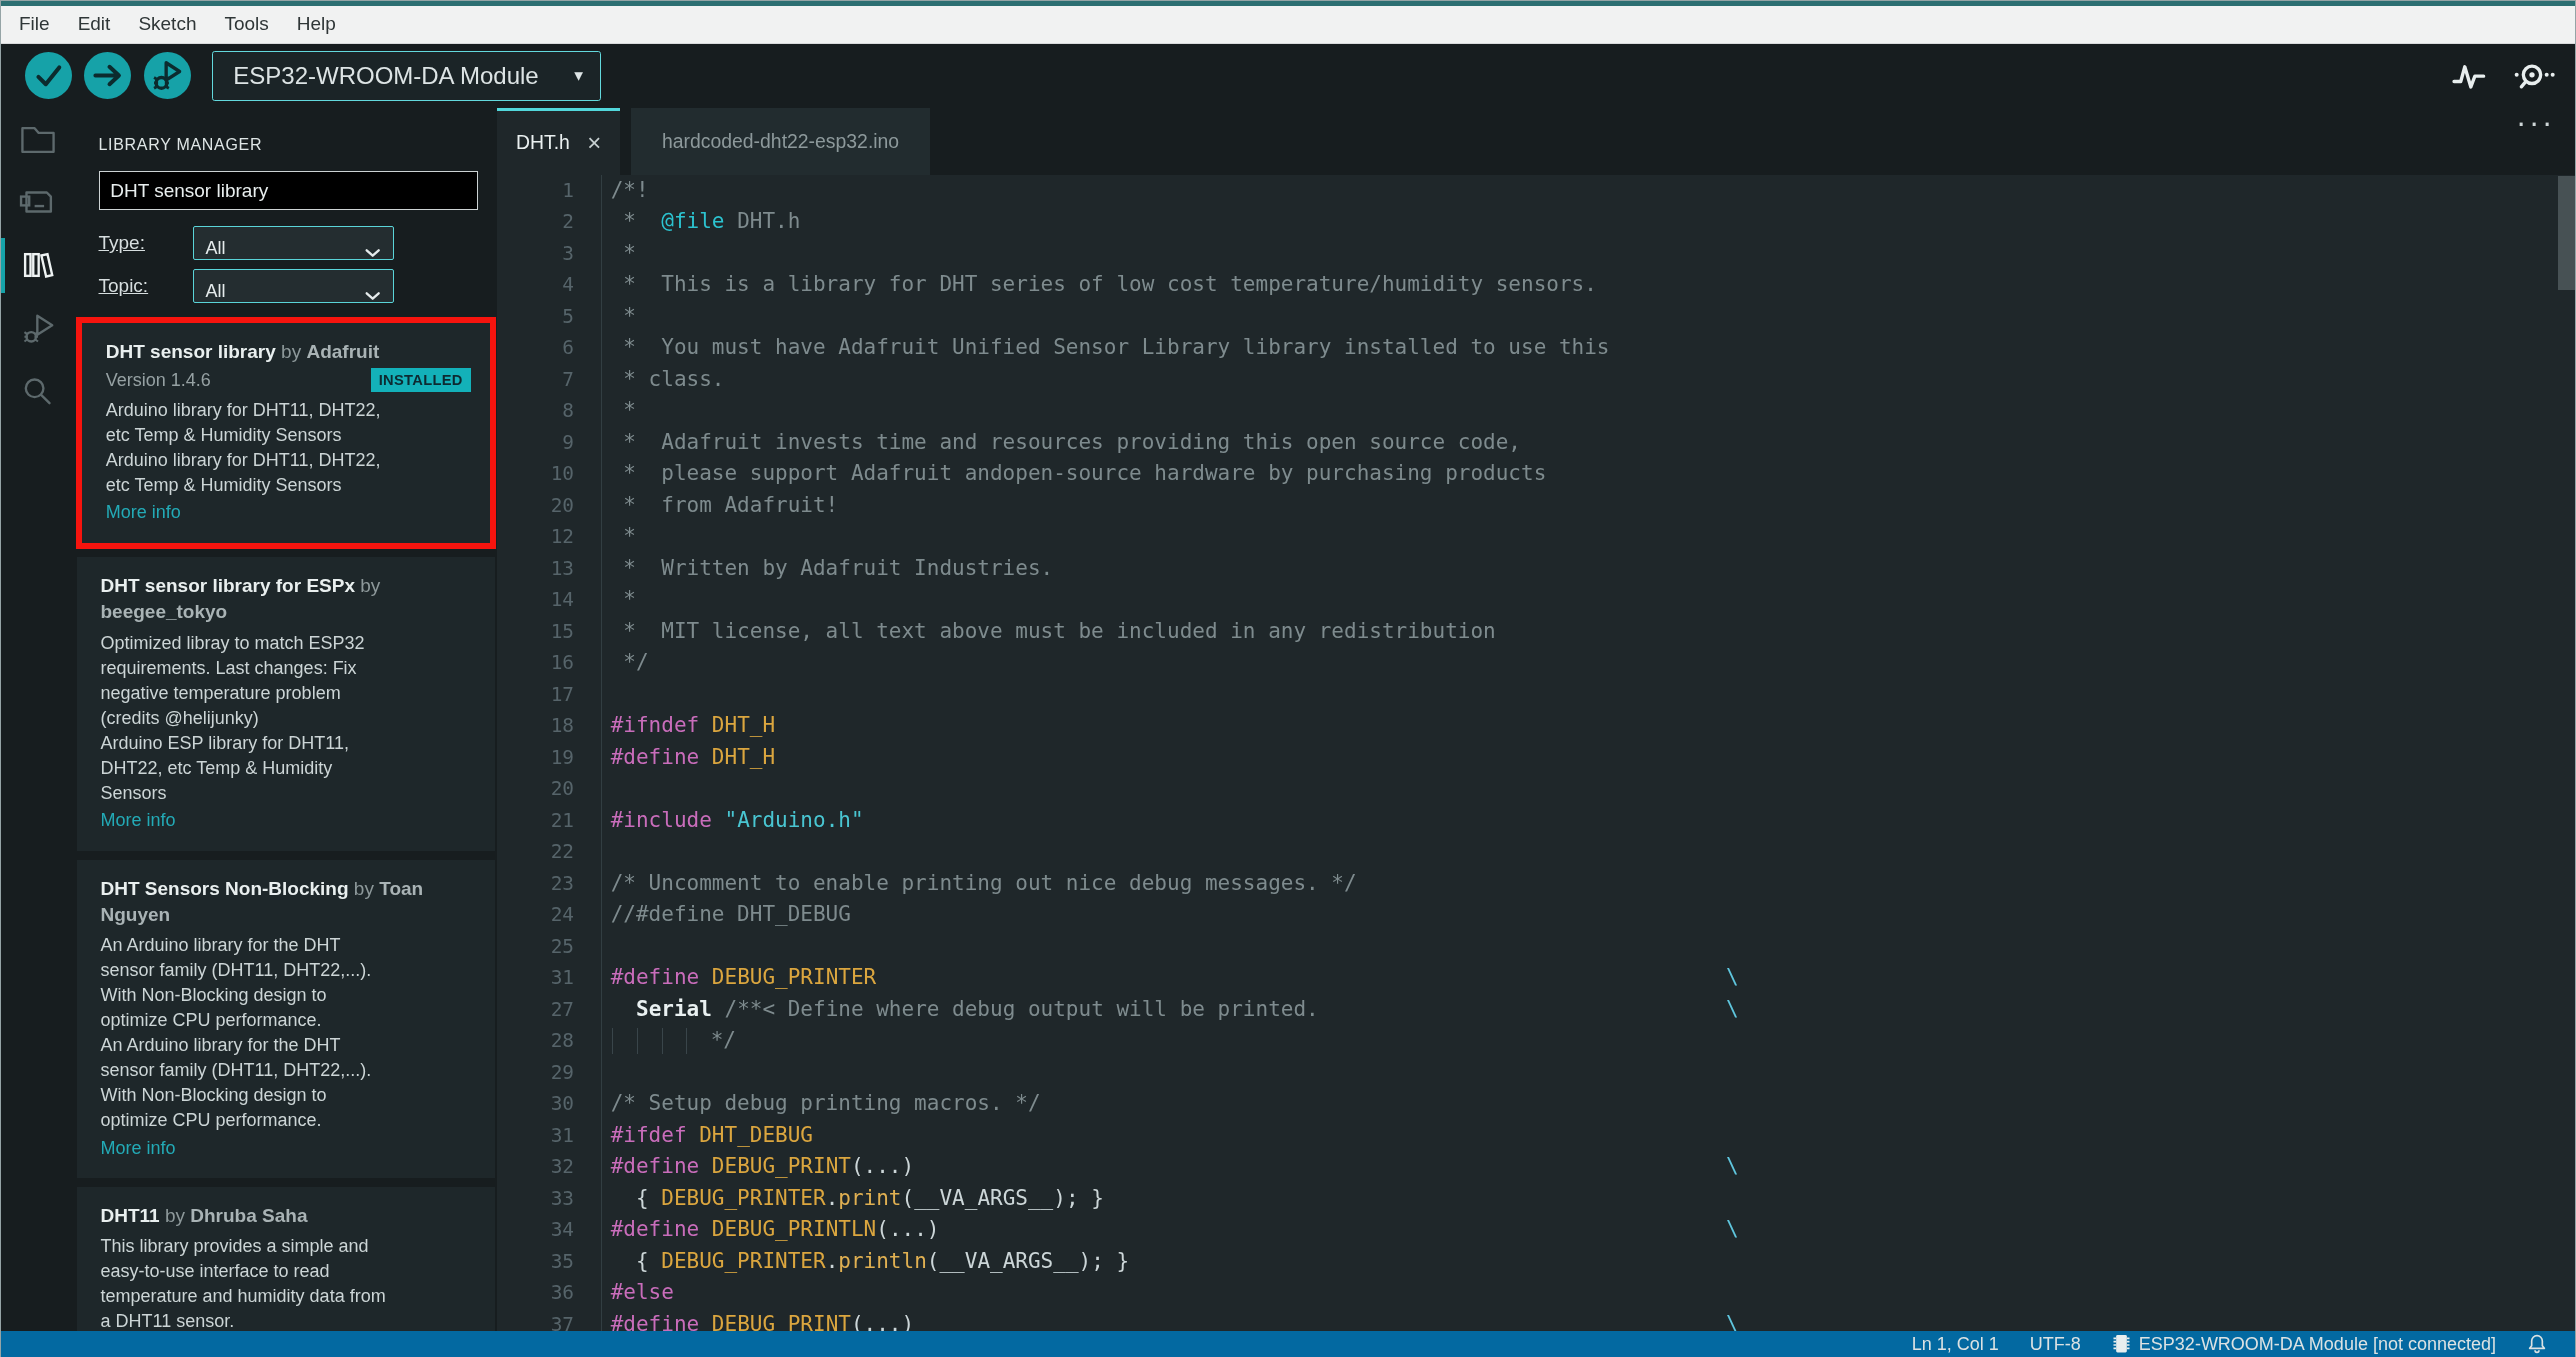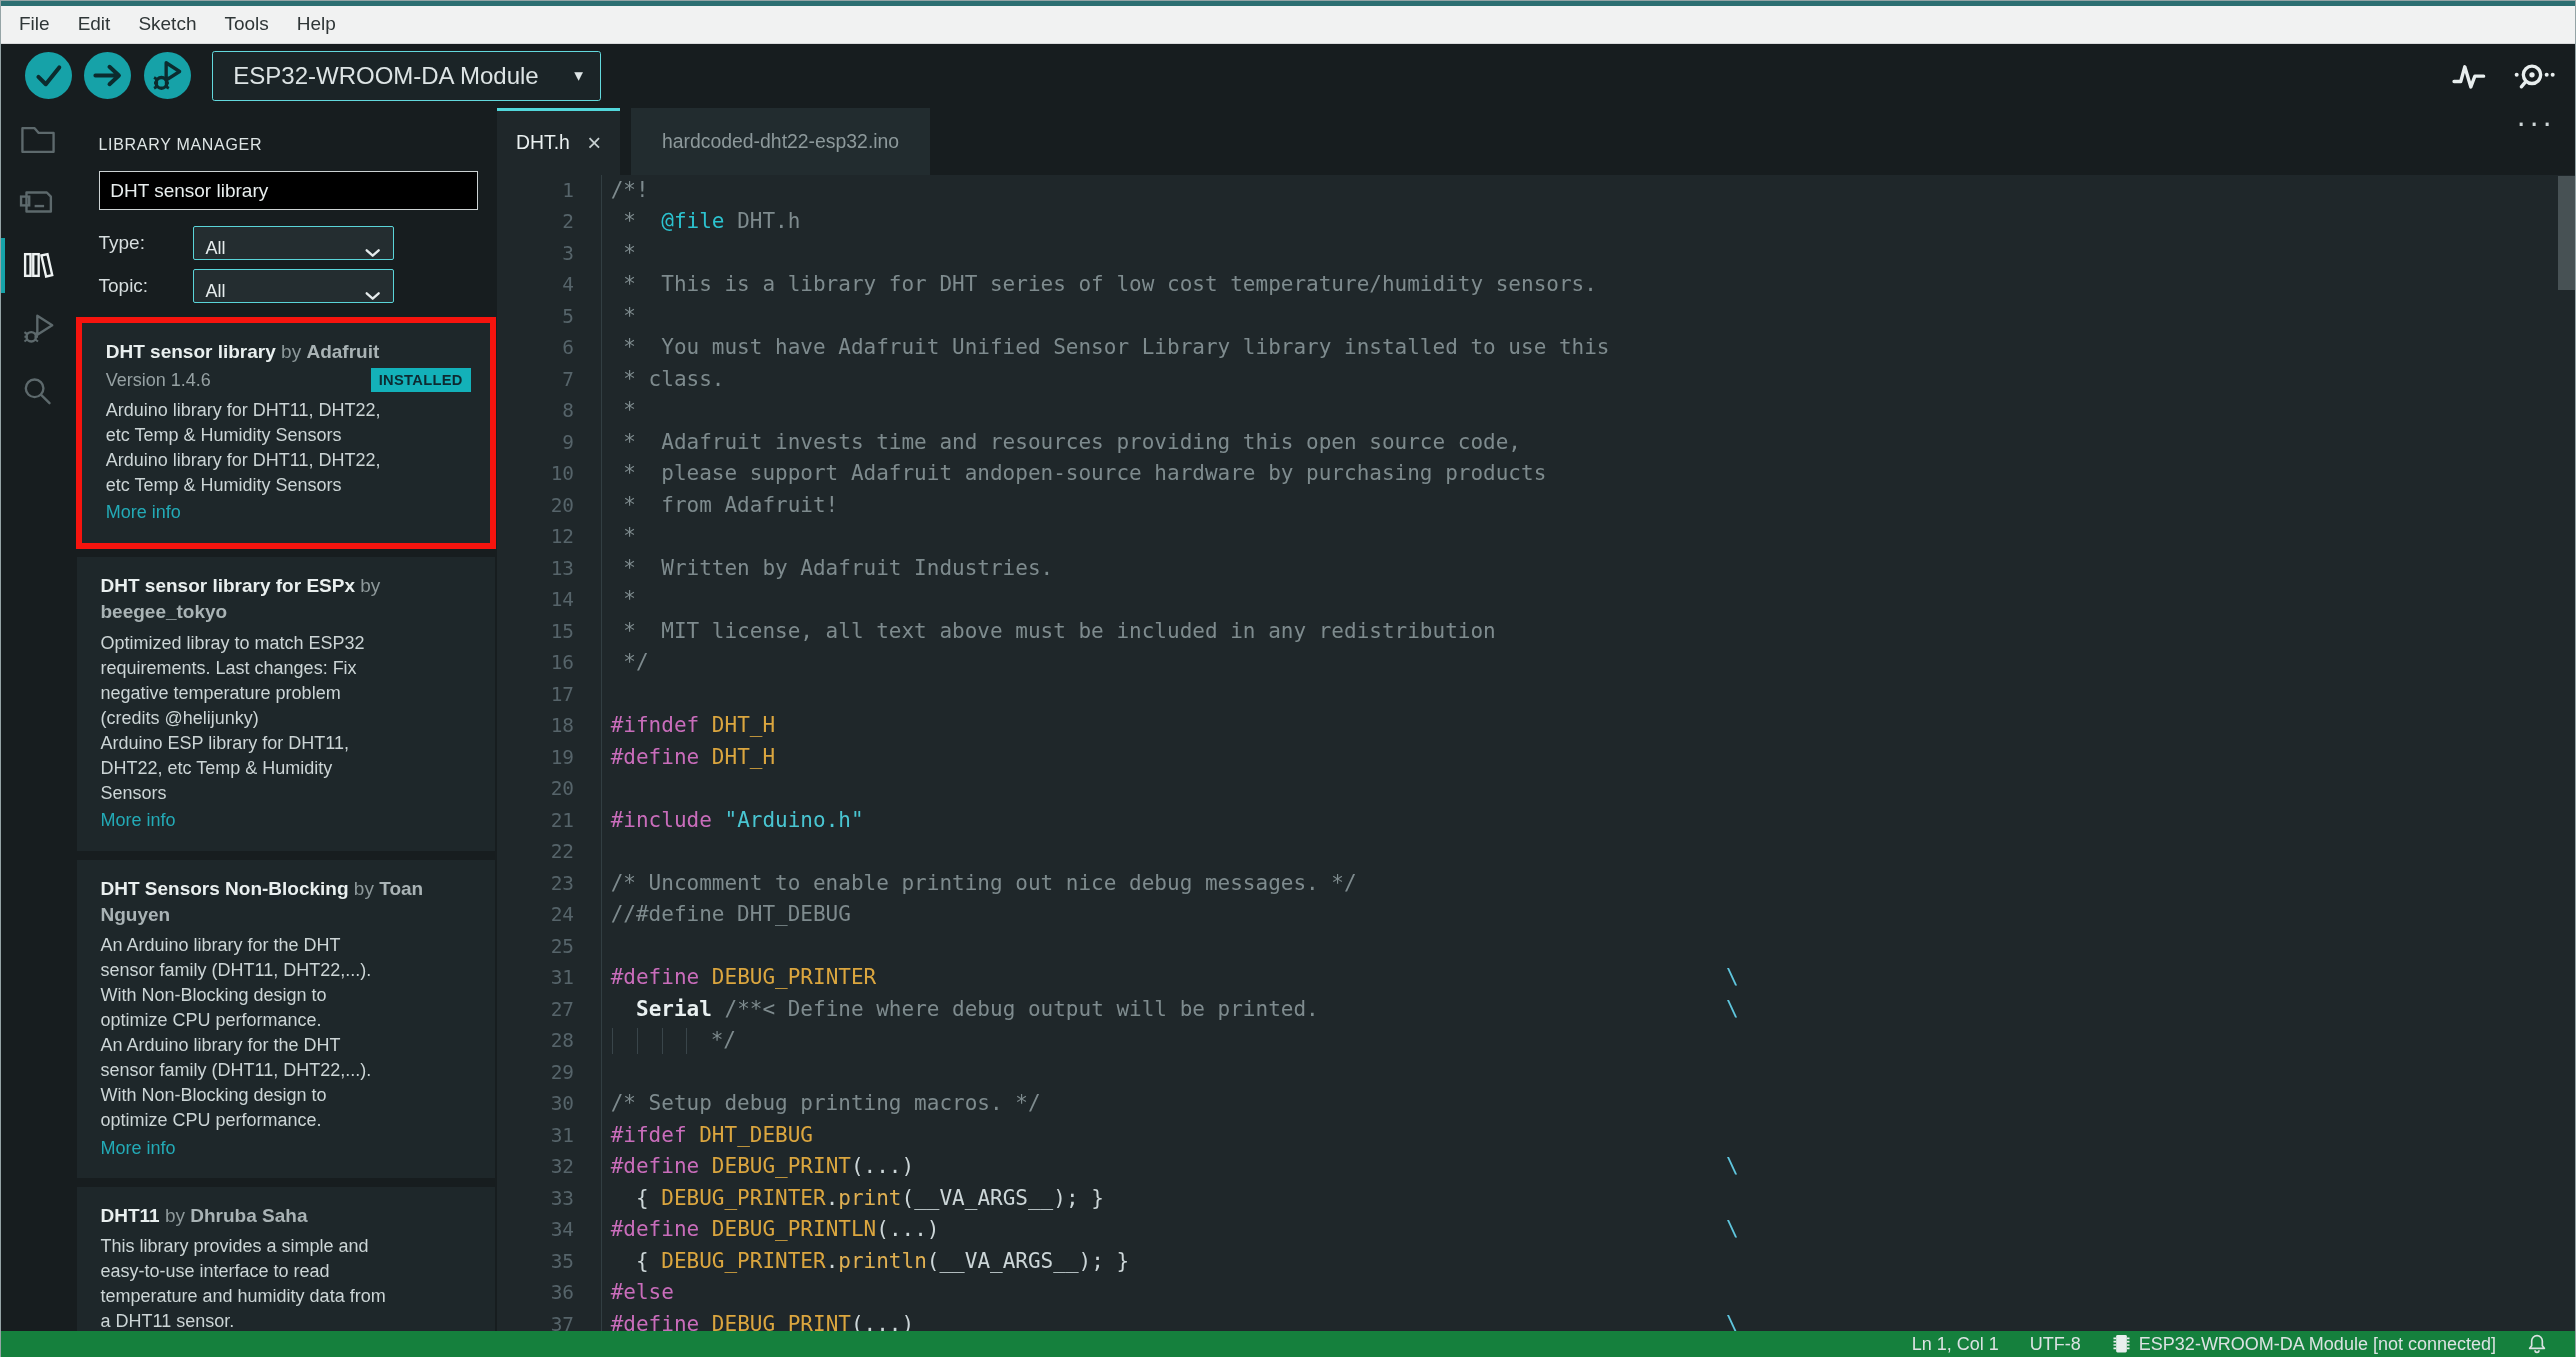--- a/index.html
+++ b/index.html
@@ -47,21 +47,21 @@
   
   .panel { width:422px; background:#171d1f; flex:none; overflow:hidden; }
   .panel-header { margin:28px 0 0 23.5px; font-size:16px; letter-spacing:0.7px; color:#dfe6e6; }
   .search-box {
     display:block; margin:17.4px 20px 0 23.5px; width:379px; height:39px;
     background:#000; border:1.3px solid #cdd3d4; color:#e9efef;
     font-size:19px; font-family:"Liberation Sans",sans-serif; padding:0 10.7px; outline:none;
   }
   .filter-row { display:flex; align-items:center; margin:16px 0 0 23.5px; }
   .filter-row + .filter-row { margin-top:9.4px; }
-  .filter-label { width:94px; font-size:19px; color:#d7dedf; }
+  .filter-label { width:94px; font-size:19px; color:#d7dedf;text-decoration:underline; }
   .filter-select {
     width:201px; height:34px; background:#242d30; border:1.3px solid #5ad4d8; border-radius:2px;
     display:flex; align-items:flex-end; padding:0 10.7px 0 12px;
   }
   .filter-select .val { flex:1; font-size:18px; color:#e5ebec; }
   .lib-list { margin-top:13.4px; }
   .lib-item { background:#1e272a; margin:0 2px 8.7px 2px; padding:16px 19px 17.4px 23.5px; }
   .hl-wrap { border:6px solid var(--hl); margin:0 1.3px 8.7px 1.3px; }
   .hl-wrap .lib-item { margin:0; }
   .lib-title { font-size:19px; line-height:26px; color:#8d989a; }
@@ -98,21 +98,21 @@
   .tk-w  { color:#ccd6d8; }
   .tk-b  { color:#e9f0f1; font-weight:bold; }
   .tk-fn { color:#e0b052; }
   .tk-va { color:#ccd6d8; }
   .tk-bs { position:absolute; left:1124px; color:#5fc6de; }
   .guide { position:absolute; top:2.7px; bottom:2.7px; width:1.3px; background:#39454a; }
   .g-pad { margin-left:100px; }
   .scroll-thumb { position:absolute; right:0; top:68px; width:17.4px; height:114px; background:#475154; }
   
   .status-bar {
-    height:27px; background:#15803d; display:flex; align-items:center;
+    height:27px; background:#0369a1; display:flex; align-items:center;
     justify-content:flex-end; gap:31px; padding-right:28px;
   }
   .status-bar .s-item { font-size:18px; color:#dce2e3; display:flex; align-items:center; gap:8px; }
   svg { display:block; }
 </style>
 </head>
 <body>
 
 <div class="window">
 

